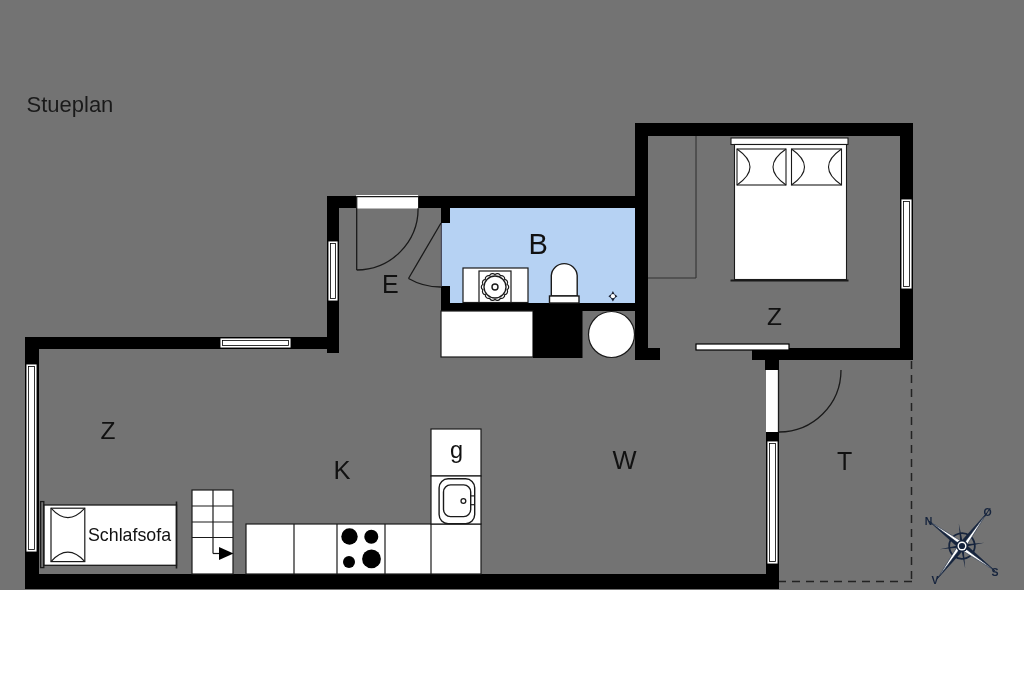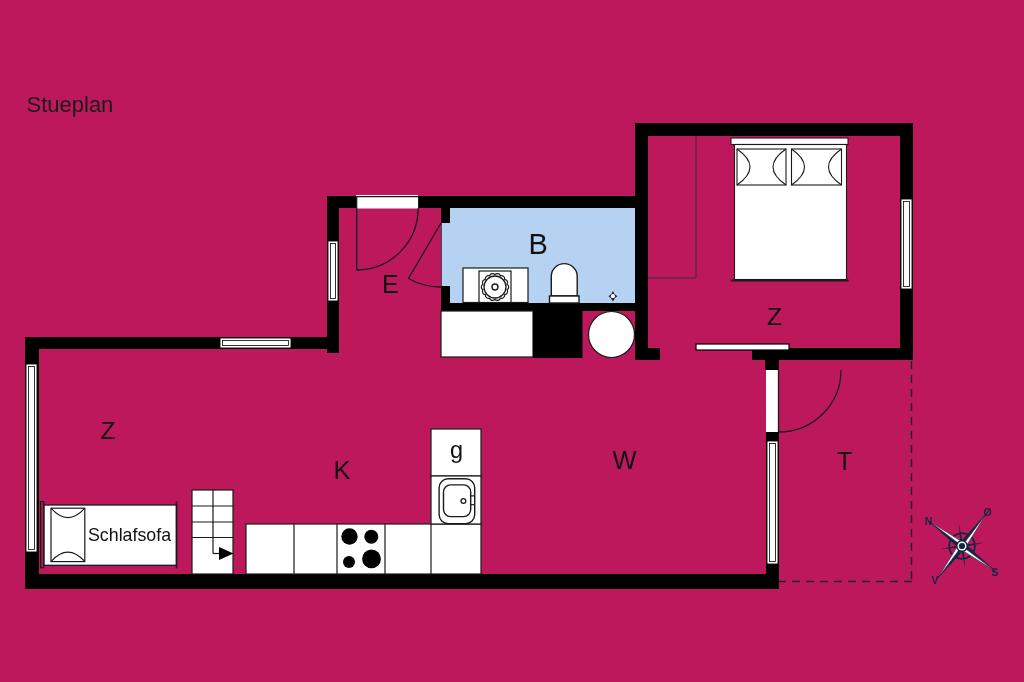--- a/index.html
+++ b/index.html
@@ -1,16 +1,16 @@
 <!DOCTYPE html>
 <html><head>
 <meta charset="utf-8">
 <style>
   html,body{margin:0;padding:0;background:#ffffff;}
-  #page{position:relative;width:1024px;height:682px;background:#be185d;overflow:hidden;}
+  #page{position:relative;width:1024px;height:590px;background:#737373;overflow:hidden;}
   svg{display:block;filter:saturate(1);}
   text{font-family:"Liberation Sans", sans-serif;}
 </style>
 </head>
 <body>
 <div id="page">
 <svg width="1024" height="682" viewBox="0 0 1024 682" xmlns="http://www.w3.org/2000/svg">
 
 <text x="26.5" y="111.5" font-size="22" fill="#1a1a1a">Stueplan</text>
 

